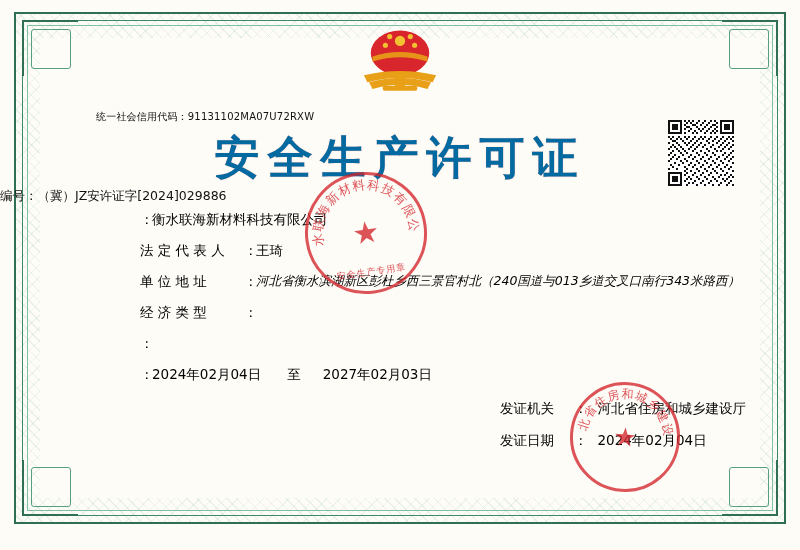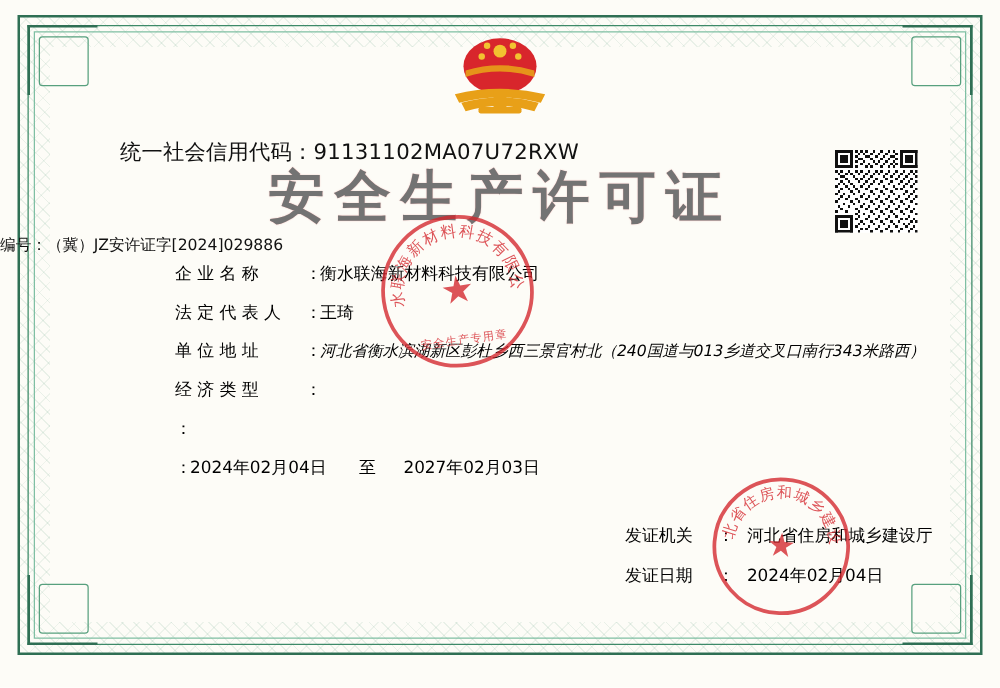--- a/index.html
+++ b/index.html
@@ -79,36 +79,36 @@
     transform: translateX(-50%);
     width: 86px;
     height: 86px;
   }
 
   
   .credit-code {
     position: absolute;
     left: 96px;
     top: 110px;
-    font-size: 17px;
+    font-size: 10px;
     color: #111;
     letter-spacing: 0.2px;
     white-space: nowrap;
   }
 
   
   .title {
     position: absolute;
     left: 0; right: 0;
     top: 128px;
     text-align: center;
     font-family: Liberation Sans, sans-serif;
     font-size: 45px;
     font-weight: bold;
-    color: #737373;
+    color: #0369a1;
     letter-spacing: 8px;
     text-shadow: 0 0 1px rgba(210,35,42,0.4);
   }
 
   
   .cert-no {
     position: absolute;
     left: 0; right: 0;
     top: 188px;
     text-align: left;
@@ -163,21 +163,21 @@
   }
   .value.small { font-size: 12.5px; font-style: italic; }
 
   .validity .value { display: flex; align-items: center; }
   .validity .to { margin: 0 22px 0 26px; }
 
   
   .issuer {
     position: absolute;
     right: 54px;
-    top: 420px;
+    top: 400px;
     text-align: left;
     font-size: 13.5px;
     color: #000;
   }
   .issuer-row {
     display: flex;
     align-items: center;
     margin-bottom: 14px;
     white-space: nowrap;
   }
@@ -559,21 +559,20 @@
           <rect x="25" y="32" width="1" height="1"></rect>
           <rect x="29" y="32" width="1" height="1"></rect>
           <rect x="32" y="32" width="1" height="1"></rect>
       </g>
     </svg>
   </div>
 
   <div class="fields">
 
     <div class="row">
-      <div class="label">企 业 名 称</div>
       <div class="colon">：</div>
       <div class="value">衡水联海新材料科技有限公司</div>
     </div>
 
     <div class="row">
       <div class="label">法 定 代 表 人</div>
       <div class="colon">：</div>
       <div class="value">王琦</div>
     </div>
 

